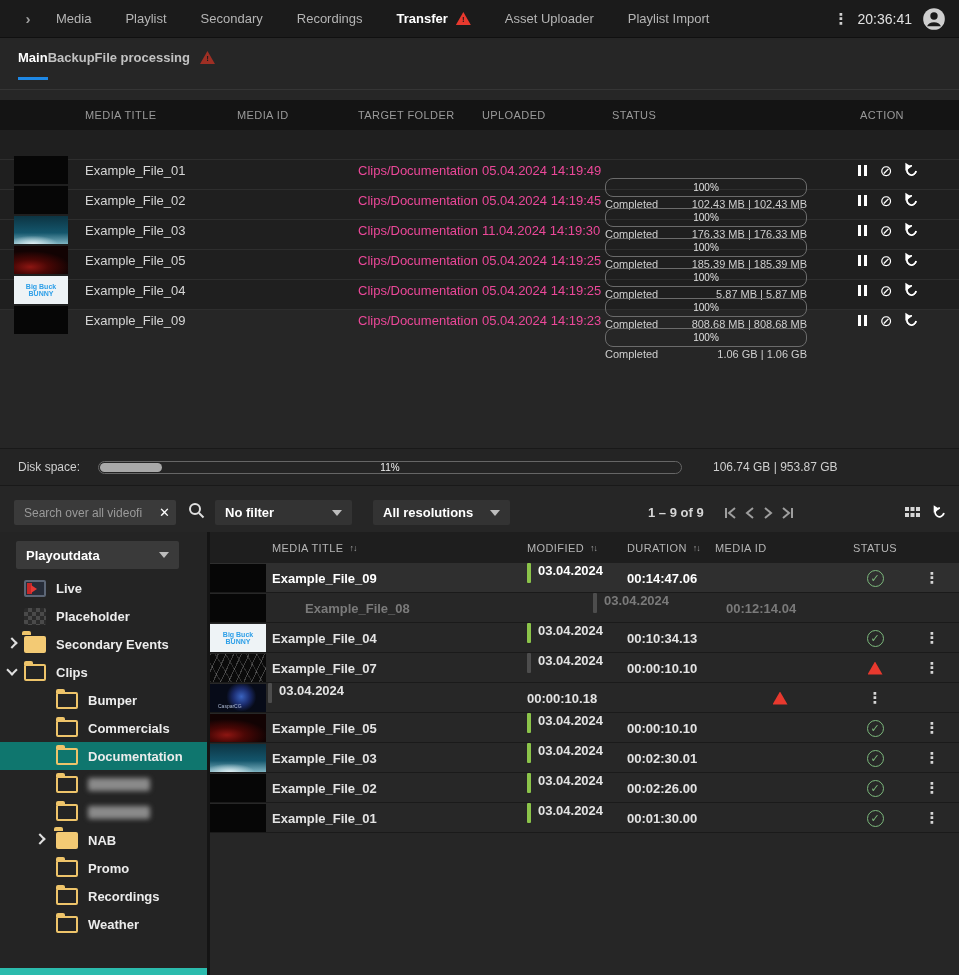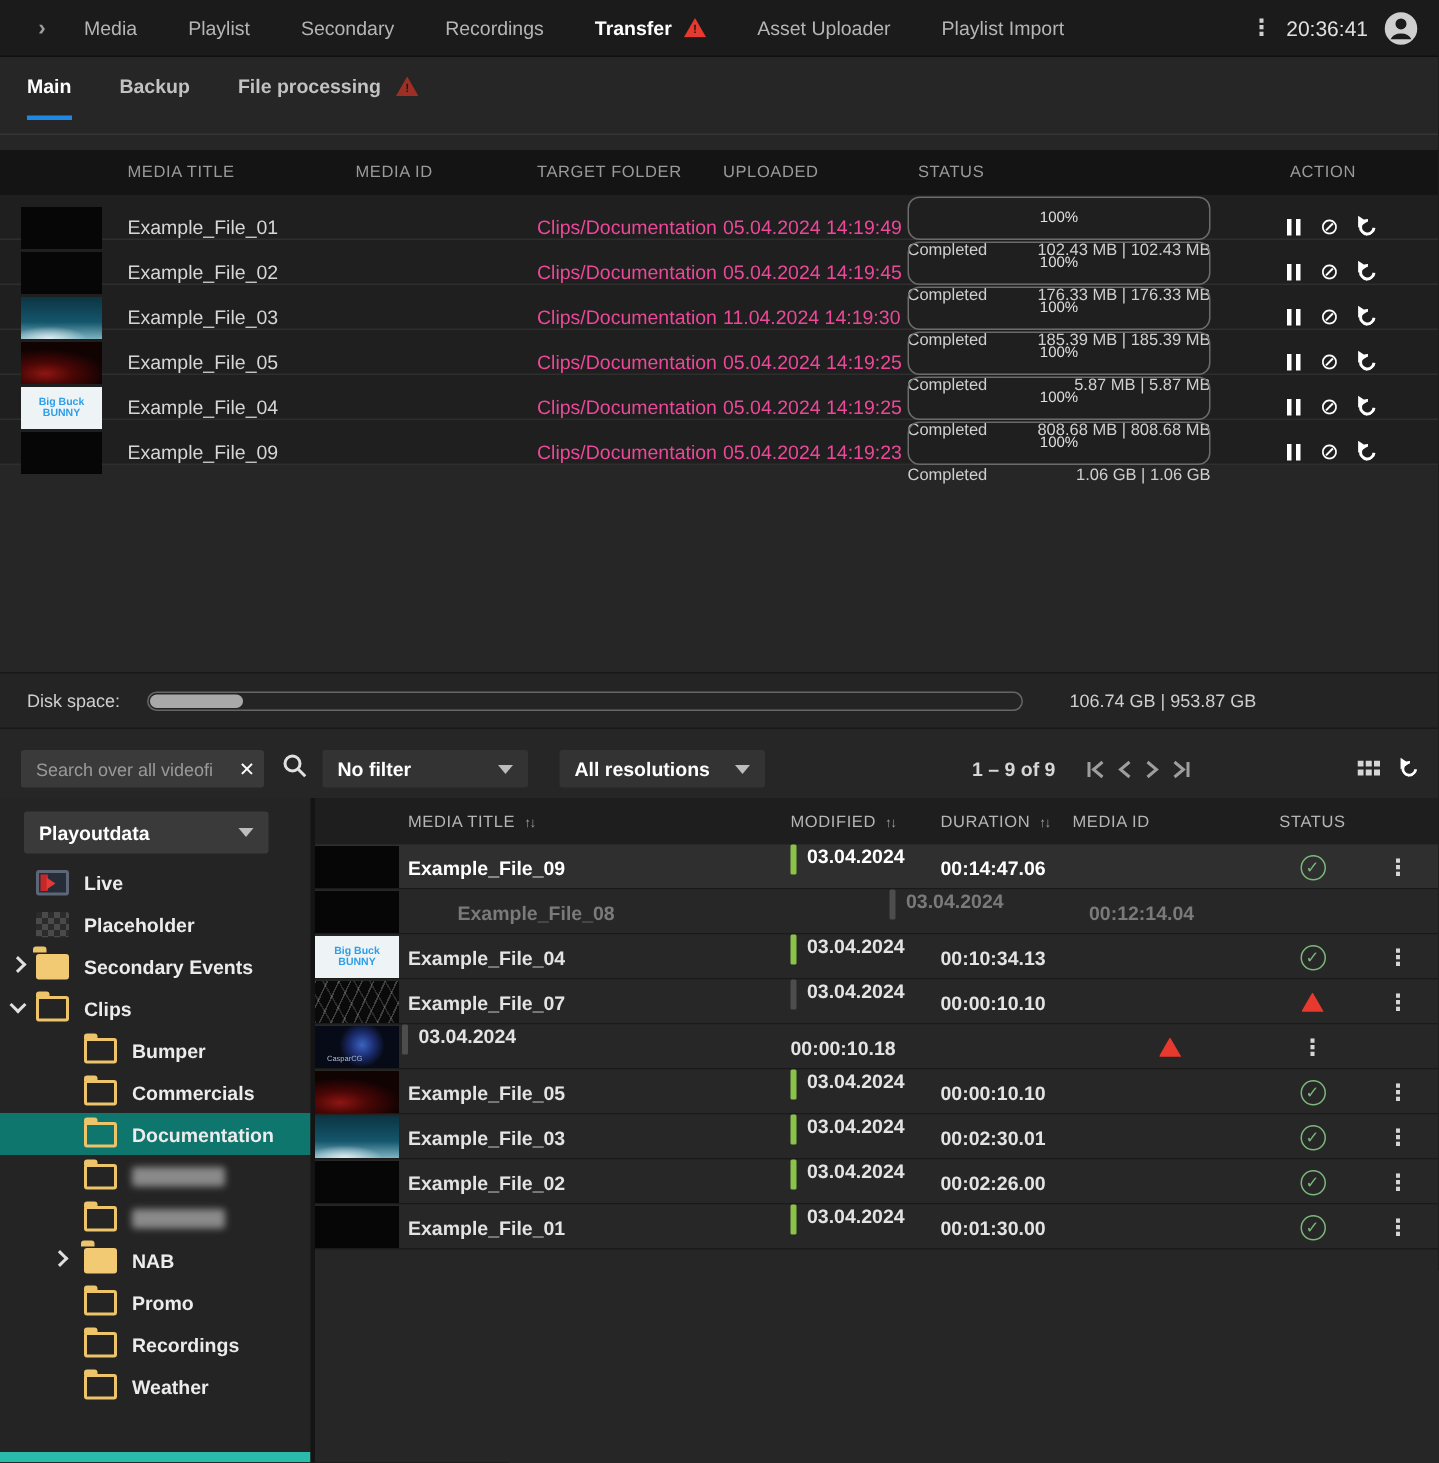--- a/index.html
+++ b/index.html
@@ -16,21 +16,21 @@
   .nav-item .tri { display:none; }
   .nav-item.warning .tri { display:inline-flex; }
   .tri { width:15px; height:13px; background:#e8392e; clip-path:polygon(50% 0,100% 100%,0 100%); align-items:flex-end; justify-content:center; display:inline-flex; }
   .tri i { font-style:normal; color:#1b1b1b; font-size:8px; font-weight:bold; line-height:11px; }
   .nav-right { margin-left:auto; display:flex; align-items:center; gap:9px; padding-right:12px; }
   .kebab { color:#cfcfcf; font-size:15px; font-weight:bold; letter-spacing:0; cursor:pointer; line-height:1; }
   .nav-time { color:#e0e0e0; font-size:14px; }
   .avatar svg { display:block; cursor:pointer; }
 
   
-  .tabbar { position:absolute; top:50px; left:0; right:0; height:40px; display:flex; align-items:flex-start; padding-left:18px; gap:32px; border-bottom:1px solid #353535; }
+  .tabbar { position:absolute; top:50px; left:0; right:0; height:40px; display:flex; align-items:flex-start; padding-left:18px; border-bottom:1px solid #353535; }
   .tab { display:flex; align-items:center; gap:10px; color:#c2c2c2; font-size:13px; font-weight:bold; padding-bottom:14px; position:relative; cursor:pointer; }
   .tab.active { color:#fff; }
   .tab.active::after { content:""; position:absolute; left:0; right:0; bottom:-1px; height:3px; background:#1e88e5; }
   .tab .tri { display:none; }
   .tab.warning .tri { display:inline-flex; background:#9e2f24; }
 
   
   .t-grid { display:grid; grid-template-columns:85px 152px 121px 124px 123px 240px 1fr; align-items:center; }
   .t-header { position:absolute; top:100px; left:0; right:0; height:30px; background:#141414; color:#9a9a9a; font-size:11px; letter-spacing:.4px; }
   .t-header span { padding-right:4px; }
@@ -45,21 +45,21 @@
   .thumb .thumb-label { font-weight:bold; text-align:center; line-height:1; }
   .thumb.black { background:#060606; }
   .thumb.bunny { background:#eef3f6; }
   .thumb.bunny .thumb-label { color:#2d9fe8; font-size:7px; }
   .thumb.sky { background:radial-gradient(ellipse 36px 12px at 35% 100%, #dfeef2 0%, rgba(223,238,242,0) 70%), linear-gradient(180deg,#0c3442 0%,#14566c 60%,#7fb4c2 100%); }
   .thumb.red { background:radial-gradient(ellipse 40px 16px at 30% 75%, #8d1612 0%, #4a0705 45%, #120303 100%); }
   .thumb.wireframe { background:repeating-linear-gradient(115deg, rgba(255,255,255,.22) 0 1px, transparent 1px 7px), repeating-linear-gradient(60deg, rgba(255,255,255,.14) 0 1px, transparent 1px 9px), #0a0a0a; }
   .thumb.sphere { background:radial-gradient(circle 15px at 56% 45%, #3a63c0 0%, #1b2c6e 55%, #070b18 100%); }
   .thumb.sphere .thumb-label { color:#aebbd6; font-size:5px; position:absolute; bottom:3px; left:8px; font-weight:normal; }
   .status-cell { display:flex; flex-direction:column; padding-top:1px; }
-  .pill { width:202px; height:29px; border:1px solid #6b6b6b; border-radius:8px; font-size:10px; color:#e0e0e0; display:flex; align-items:center; justify-content:center; line-height:1; }
+  .pill { width:202px; height:19px; border:1px solid #6b6b6b; border-radius:8px; font-size:10px; color:#e0e0e0; display:flex; align-items:center; justify-content:center; line-height:1;margin-top:47px; }
   .status-line { width:202px; display:flex; justify-content:space-between; font-size:11px; color:#cfcfcf; margin-top:1px; }
   .actions { display:flex; align-items:center; gap:13px; padding-left:13px; }
   .ico { cursor:pointer; }
   .ico.pause { display:inline-flex; gap:3px; }
   .ico.pause i { width:3px; height:11px; background:#fff; display:block; }
   .ico.cancel { color:#fff; font-size:15px; line-height:1; }
   .refresh-ic { width:11px; height:11px; border:2px solid #fff; border-radius:50%; border-right-color:transparent; transform:rotate(-40deg); position:relative; display:inline-block; }
   .refresh-ic::after { content:""; position:absolute; top:-4px; right:-3px; border:4px solid transparent; border-left:6px solid #fff; transform:rotate(40deg); }
 
   
@@ -399,20 +399,21 @@
       <span class="ico cancel">⊘</span>
       <span class="ico refresh-ic"></span>
     </span>
   </div>
 </div>
 
   <div class="disk">
     <span class="disk-label">Disk space:</span>
     <span class="disk-bar">
       <span class="disk-fill" style="width: calc(11% - 2px);"></span>
+      <span class="disk-pct">11%</span>
     </span>
     <span class="disk-usage">106.74 GB | 953.87 GB</span>
   </div>
 
   <div class="filterbar">
     <span class="search-box">
       <input type="text" placeholder="Search over all videofi" style="">
       <span class="clear-x">✕</span>
     </span>
     <span class="search-ic">

